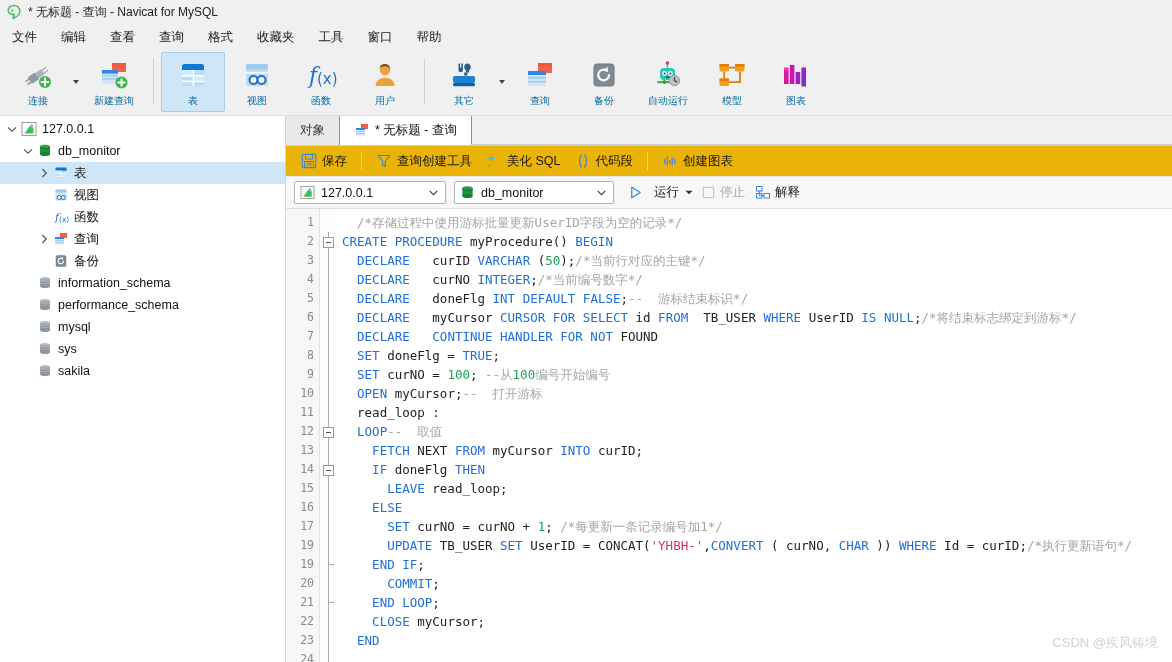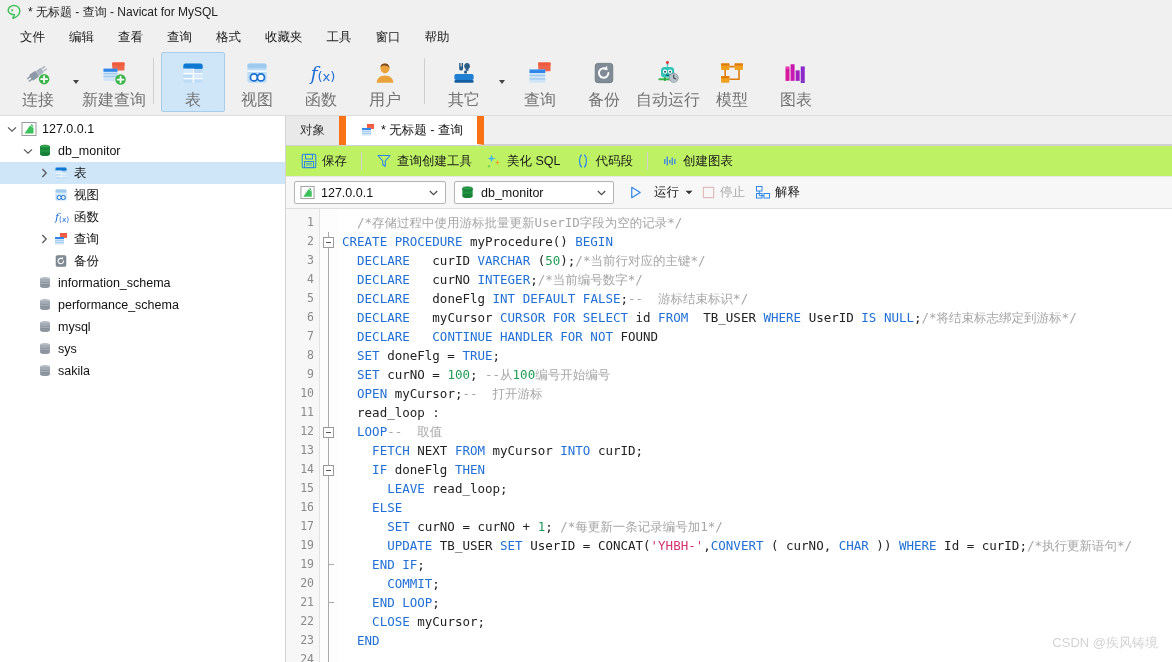--- a/index.html
+++ b/index.html
@@ -17,41 +17,41 @@
   .titlebar {
     height: 24px; background: #f0f0f0; display: flex; align-items: center;
     padding-left: 6px; flex: 0 0 24px;
   }
   .titlebar .app-logo { width: 16px; height: 16px; margin-right: 6px; flex:0 0 16px; }
   .titlebar .title-text { font-size: 12px; color: #222; white-space: nowrap; }
 
   
   .menubar {
     height: 26px; background: #f0f0f0; display: flex; align-items: center;
-    padding-left: 10px; flex: 0 0 26px;
+    padding-left: 2px; flex: 0 0 26px;
   }
   .menubar .menu-item {
     font-size: 12.5px; color: #1a1a1a; padding: 2px 10px; margin-right: 4px;
     white-space: nowrap; cursor: default;
   }
 
   
   .toolbar {
     height: 66px; background: #f0f0f0; display: flex; align-items: flex-start;
     padding: 2px 0 0 6px; flex: 0 0 66px; border-bottom: 1px solid #dcdcdc;
     position: relative;
   }
   .tb-btn {
     width: 64px; height: 60px; display: flex; flex-direction: column;
     align-items: center; justify-content: flex-start; padding-top: 6px;
     border: 1px solid transparent; border-radius: 2px; cursor: default;
   }
   .tb-btn.sel { background: #cfe5f8; border: 1px solid #a8cdea; }
   .tb-ico { width: 32px; height: 32px; display: block; margin-bottom: 3px; }
-  .tb-lbl { font-size: 16px; color: #737373; white-space: nowrap; }
+  .tb-lbl { font-size: 10px; color: #0369a1; white-space: nowrap; }
   .tb-caret {
     width: 12px; height: 60px; display: flex; align-items: center; justify-content: center;
     cursor: default;
   }
   .tb-caret i {
     width: 0; height: 0; border-left: 3.5px solid transparent; border-right: 3.5px solid transparent;
     border-top: 4px solid #444; display:block;
   }
   .tb-sep { width: 1px; height: 46px; background: #cfcfcf; margin: 6px 7px 0 7px; flex: 0 0 1px; }
 
@@ -75,30 +75,30 @@
 
   
   .right { flex: 1 1 auto; display: flex; flex-direction: column; min-width: 0; background: #fff; }
 
   .tabstrip {
     height: 30px; flex: 0 0 30px; background: #f0f0f0; display: flex; align-items: flex-end;
     border-bottom: 1px solid #d0d0d0;
   }
   .tab {
     height: 29px; display: flex; align-items: center; padding: 0 14px; font-size: 12.5px;
-    color: #333; border-right: 7px solid #f97316; cursor: default; background: #e9e9e9;
+    color: #333; border-right: 1px solid #f97316; cursor: default; background: #e9e9e9;
     white-space: nowrap;
   }
   .tab.active { background: #ffffff; color: #111; border-bottom: 1px solid #fff; }
   .tab .tabico { width: 16px; height: 16px; margin-right: 5px; flex: 0 0 16px; }
   .tabfill { flex: 1 1 auto; height: 29px; background: #f0f0f0; border-bottom: 1px solid #d0d0d0; }
 
   .qtoolbar {
     height: 31px; flex: 0 0 31px; display: flex; align-items: center; padding-left: 8px;
-    background: #bef264; border-bottom: 1px solid #e6e6e6;
+    background: #eab308; border-bottom: 1px solid #e6e6e6;
   }
   .qt-item { display: flex; align-items: center; padding: 2px 7px; cursor: default; border-radius: 2px; white-space: nowrap; }
   .qt-item .qi { width: 16px; height: 16px; margin-right: 5px; flex: 0 0 16px; }
   .qt-item .ql { font-size: 12.5px; color: #1a1a1a; }
   .qt-sep { width: 1px; height: 18px; background: #d2d2d2; margin: 0 7px; flex: 0 0 1px; }
 
   .connbar {
     height: 32px; flex: 0 0 32px; display: flex; align-items: center; padding-left: 8px;
     background: #f7f7f7; border-bottom: 1px solid #dedede;
   }

